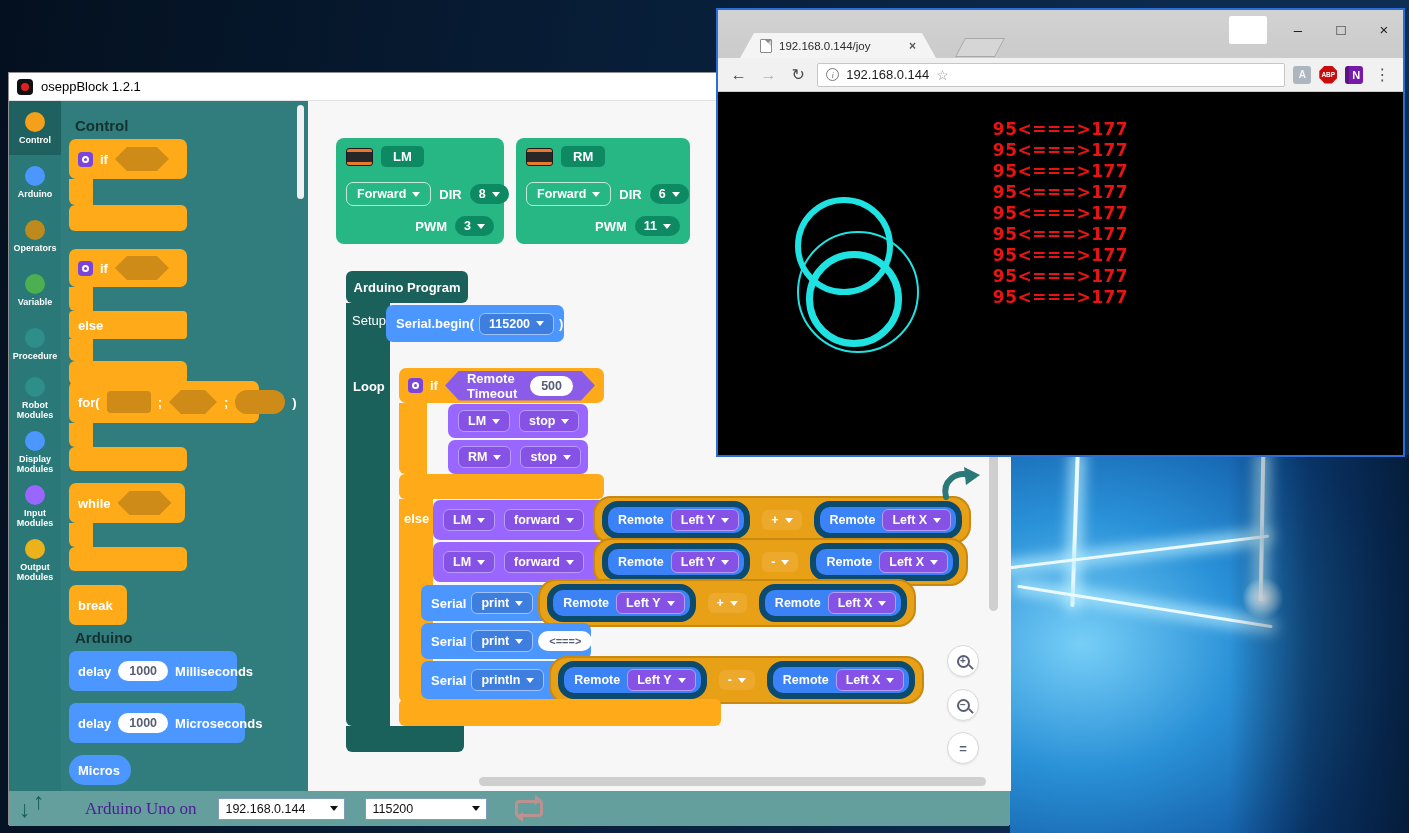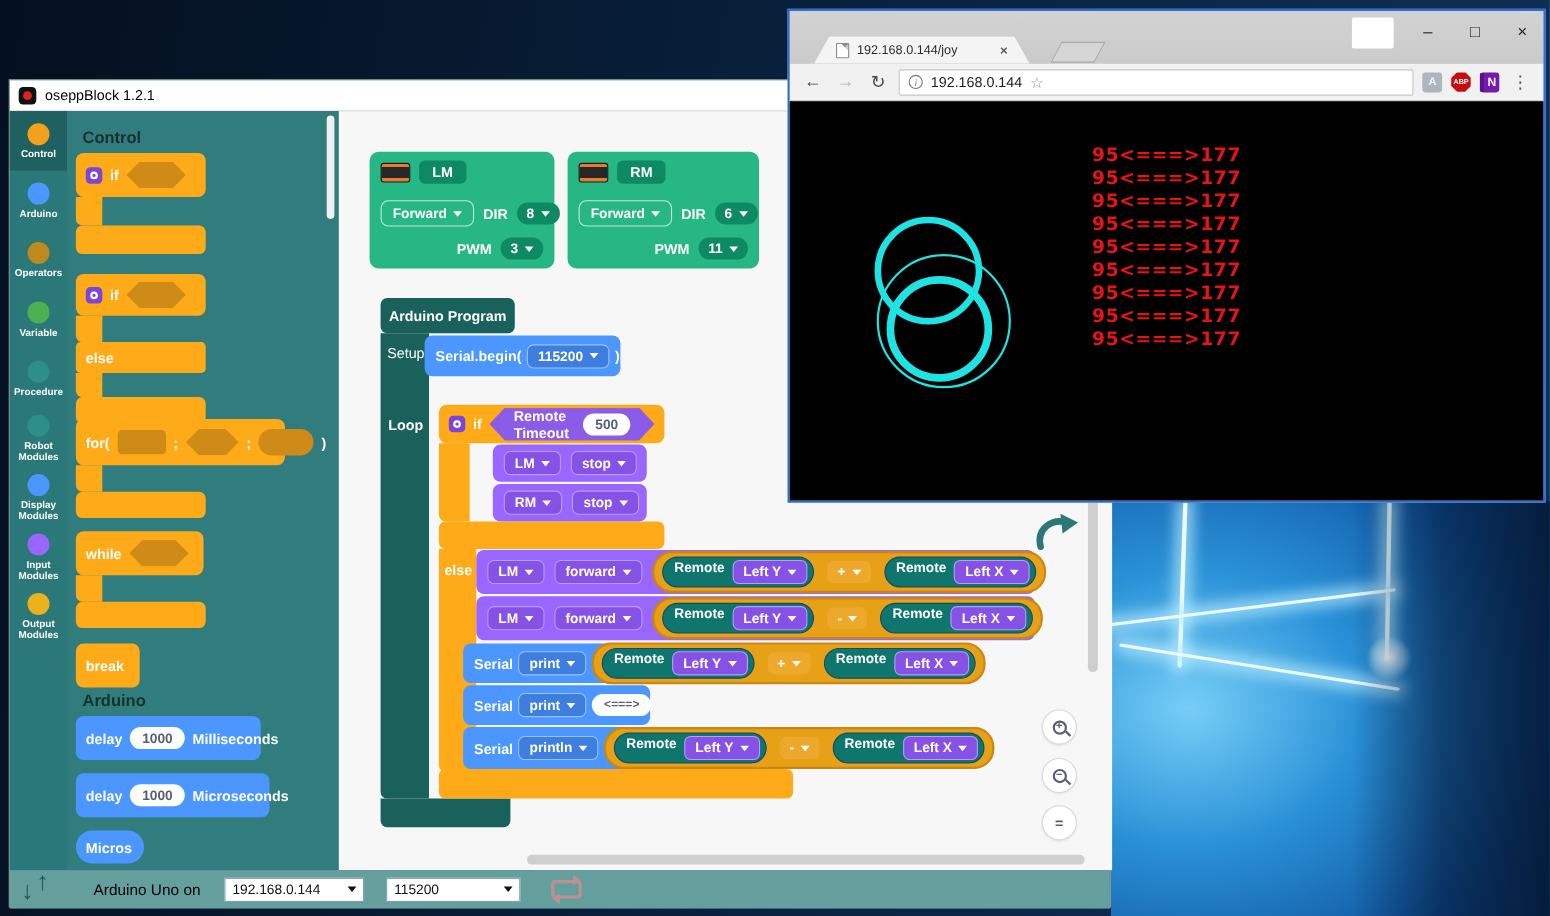--- a/index.html
+++ b/index.html
@@ -59,33 +59,33 @@
   .dd-b{background:#3d7ede;border:1px solid #9cc2ff}
   .dd-o{background:#eca92c;border-radius:6px}
   .motimg{width:27px;height:18px;border-radius:3px;flex:none;
     background:linear-gradient(180deg,#e8792f 0 20%,#272727 20% 80%,#e8792f 80%);border:1px solid #1c1c1c}
   .mrow{display:flex;align-items:center;gap:8px;position:absolute;color:#fff;font-weight:700;font-size:13px}
 
   .tealblk{background:#1a615c;position:absolute;border-radius:6px;color:#fff;font-weight:700;font-size:13px}
   .prow{position:absolute;background:#9966ff;border-radius:7px;display:flex;align-items:center;gap:9px;padding:0 10px;color:#fff;font-weight:700;font-size:13px}
   .brow{position:absolute;background:#4c97ff;border-radius:7px;display:flex;align-items:center;gap:5px;padding:0 10px;color:#fff;font-weight:700;font-size:13px}
   .expr{display:inline-flex;align-items:center;gap:12px;background:#e8a117;border:2.5px solid #c9880f;border-radius:18px;padding:3px 7px}
-  .rep{display:inline-flex;gap:7px;background:#0f766e;border:1px solid #0c4a6e;border-radius:16px;padding:2px 5px 2px 10px;font-size:12.5px}
+  .rep{display:inline-flex;align-items:center;gap:7px;background:#3b82f6;border:6px solid #0c4a6e;border-radius:16px;padding:2px 5px 2px 10px;font-size:12.5px}
   .hexcond{height:30px;background:#8b5ce8;clip-path:polygon(14px 0,calc(100% - 14px) 0,100% 50%,calc(100% - 14px) 100%,14px 100%,0 50%);display:inline-flex;align-items:center;gap:9px;padding:0 22px;font-size:13px}
 
   .scroll-thumb{position:absolute;background:#cfcfcf;border-radius:5px}
   .zoombtn{position:absolute;width:32px;height:32px;border-radius:50%;background:#fff;border:1px solid #d9d9d9;display:flex;align-items:center;justify-content:center;box-shadow:0 1px 2px rgba(0,0,0,.08)}
   .mag{width:13px;height:13px;border:2px solid #575e75;border-radius:50%;position:relative;display:flex;align-items:center;justify-content:center;font-size:10px;font-weight:700;color:#575e75;line-height:1}
   .mag::after{content:"";position:absolute;width:6px;height:2px;background:#575e75;right:-6px;bottom:-2px;transform:rotate(45deg)}
   .eqicon{font-size:13px;font-weight:700;color:#575e75}
 
   .statusbar{left:0;top:718px;width:100%;height:35px;background:#649e9d;display:flex;align-items:center;gap:0;padding:0 10px}
   .updown{width:42px;height:30px;position:relative;flex:none}
   .updown span{position:absolute;font-size:23px;font-weight:700;color:#17605b;line-height:1}
-  .boardlbl{font-family:Liberation Sans, sans-serif;font-size:14px;color:#000000;margin-left:24px}
+  .boardlbl{font-family:Liberation Serif, serif;font-size:17px;color:#4c1d95;margin-left:24px}
   .selectbox{height:22px;background:#fff;border:1px solid #7f9db9;display:flex;align-items:center;justify-content:space-between;padding:0 6px;font-size:12.5px;color:#111}
   .selcaret{width:0;height:0;border-left:4px solid transparent;border-right:4px solid transparent;border-top:5px solid #111}
   .loopicon{width:28px;height:17px;border:3px solid #bb928f;border-radius:4px;position:relative;margin-left:28px}
   .loopicon::before{content:"";position:absolute;right:-7px;top:-8px;border:5px solid transparent;border-left:7px solid #bb928f}
   .loopicon::after{content:"";position:absolute;left:-7px;bottom:-8px;border:5px solid transparent;border-right:7px solid #bb928f}
 
   
   .browser{left:716px;top:8px;width:689px;height:449px;z-index:2;background:#cdcdcd;border:2px solid #2b6fd6}
   .tabstrip{left:0;top:0;width:100%;height:48px;background:linear-gradient(#d2d2d2,#cbcbcb)}
   .tab{position:absolute;left:22px;top:23px;width:196px;height:25px;background:#f4f4f4;
@@ -539,21 +539,21 @@
       <span class="urlhost">192.168.0.144</span>
       <span class="star">☆</span>
     </span>
     <span class="extic ic-pdf">A</span>
     <span class="extic ic-abp">ABP</span>
     <span class="extic ic-n">N</span>
     <span class="navic" style="color:#555">⋮</span>
   </div>
 
   <div class="abs pagearea">
-    <div class="jlines" style="color: rgb(232, 20, 20); margin-top: 12px;">
+    <div class="jlines" style="color: rgb(232, 20, 20);">
       <div>95&lt;===&gt;177</div>
       <div>95&lt;===&gt;177</div>
       <div>95&lt;===&gt;177</div>
       <div>95&lt;===&gt;177</div>
       <div>95&lt;===&gt;177</div>
       <div>95&lt;===&gt;177</div>
       <div>95&lt;===&gt;177</div>
       <div>95&lt;===&gt;177</div>
       <div>95&lt;===&gt;177</div>
     </div>

